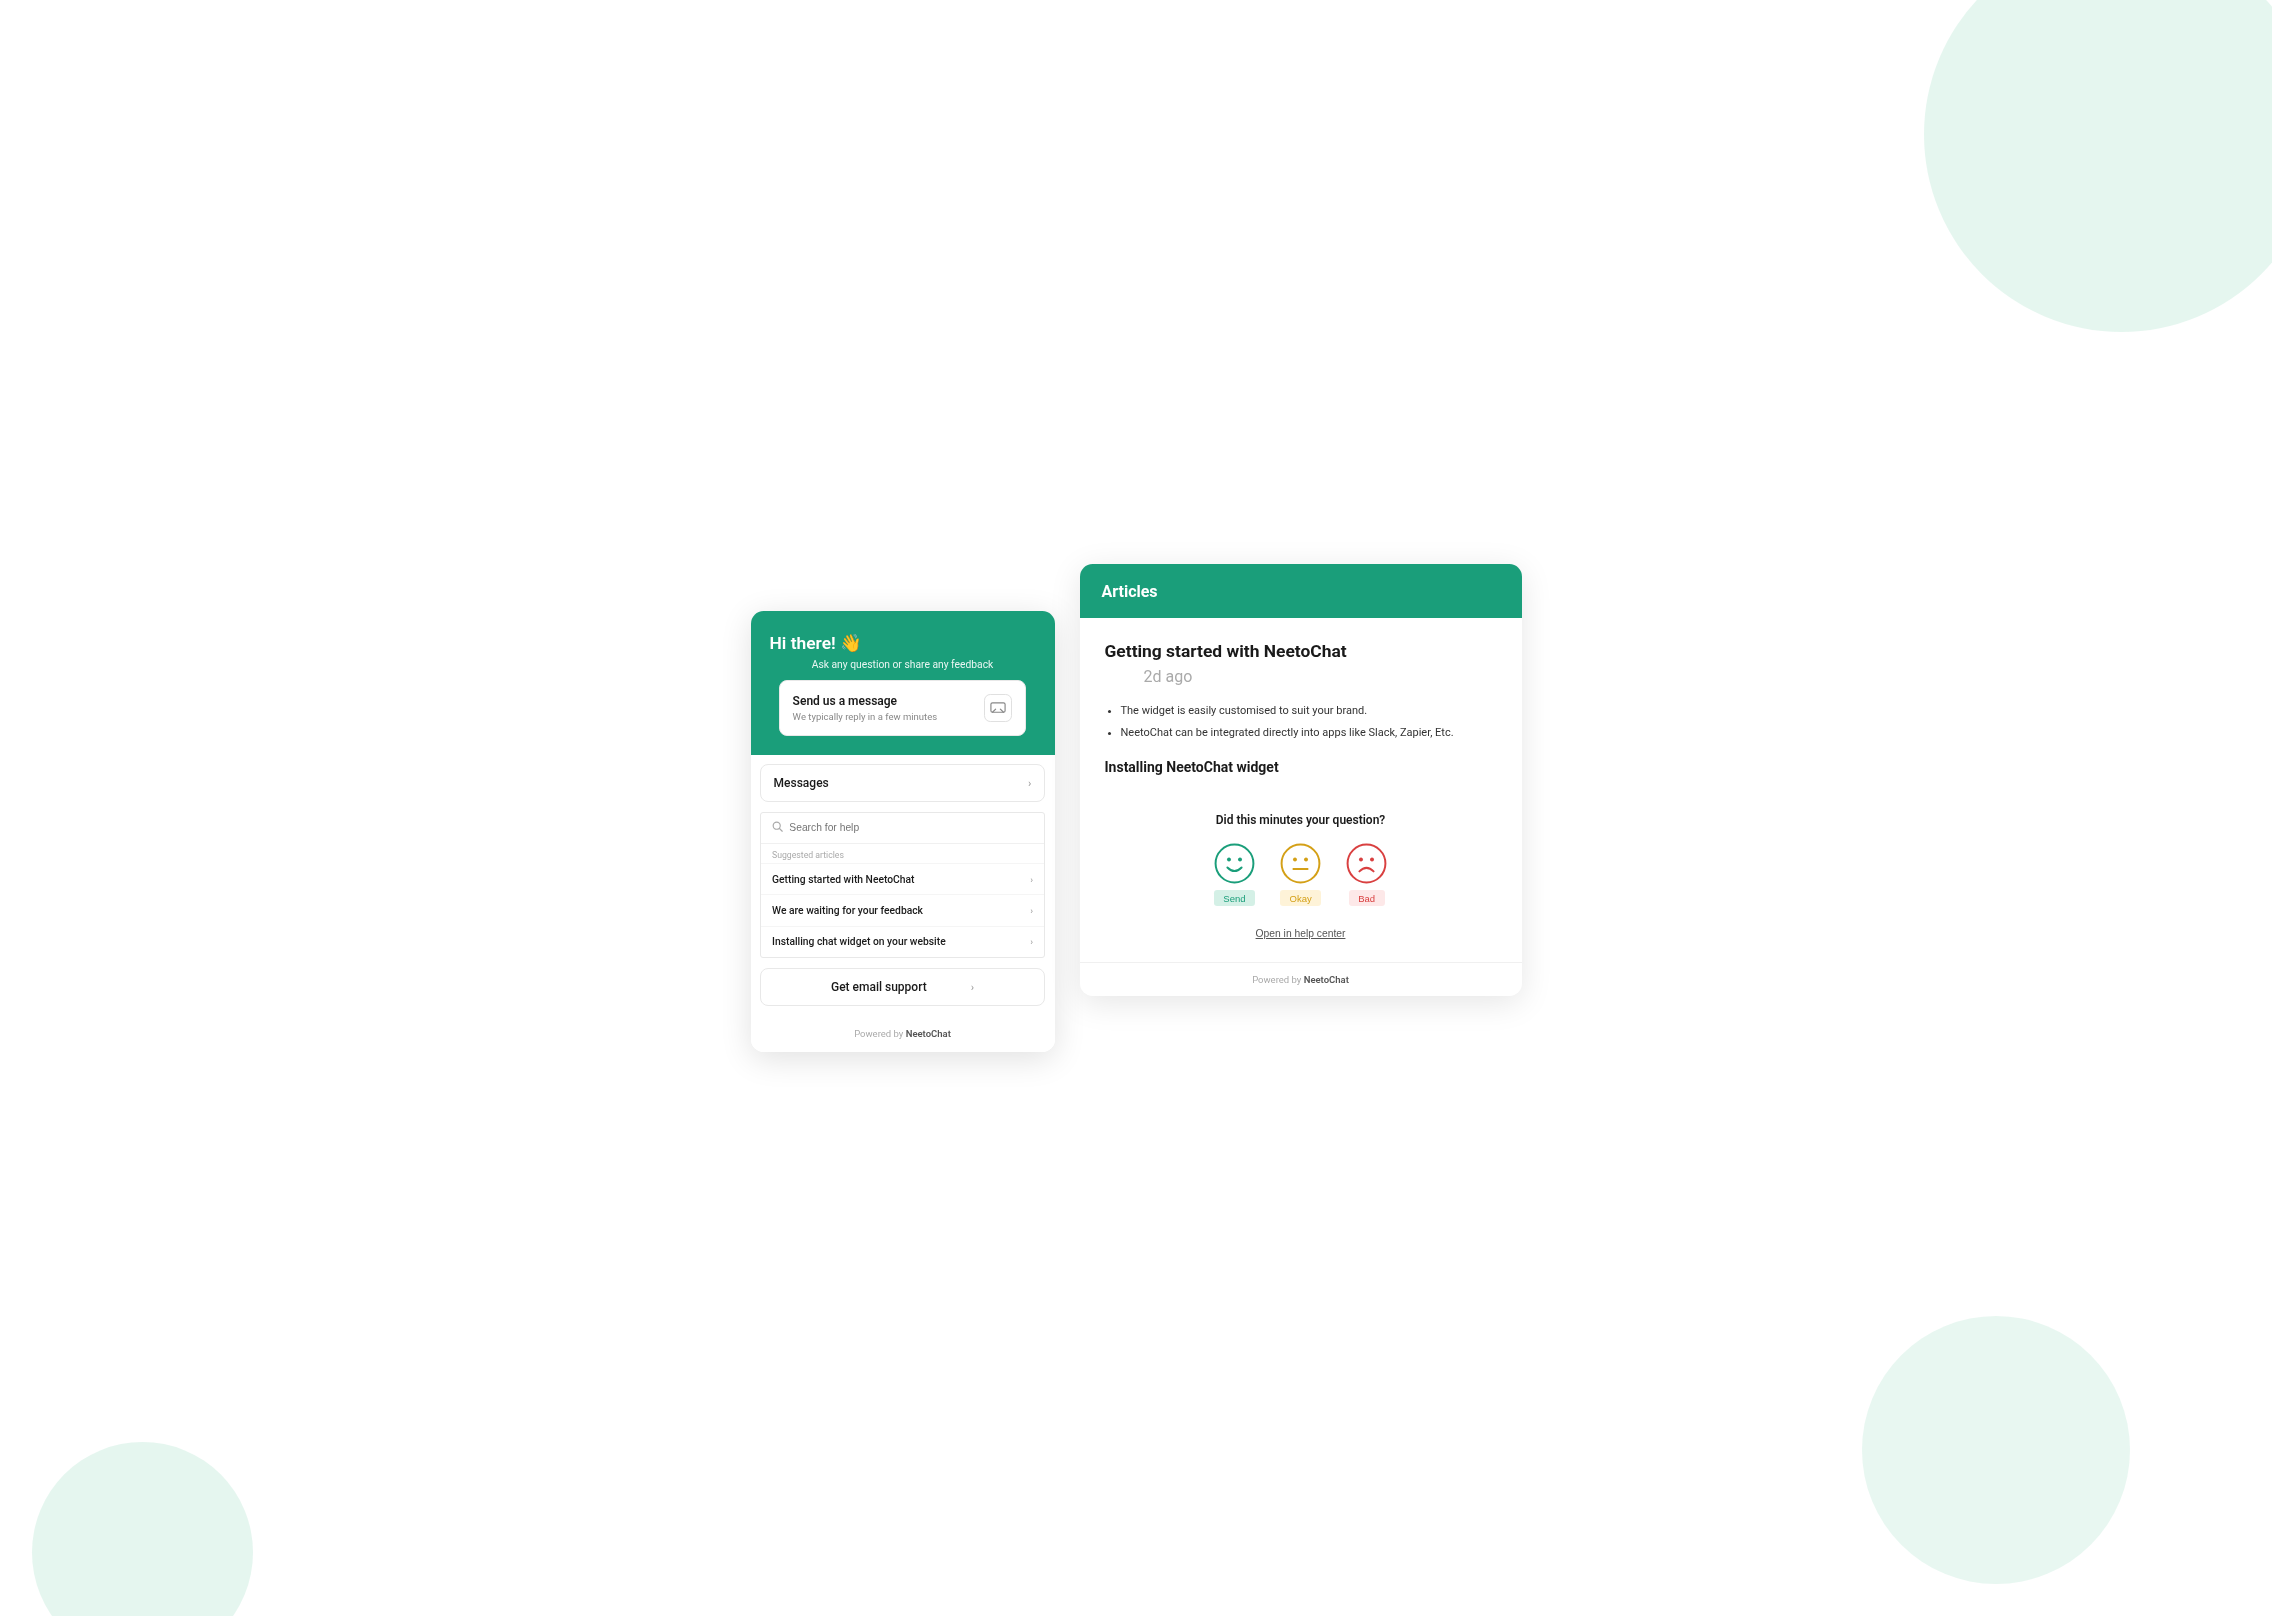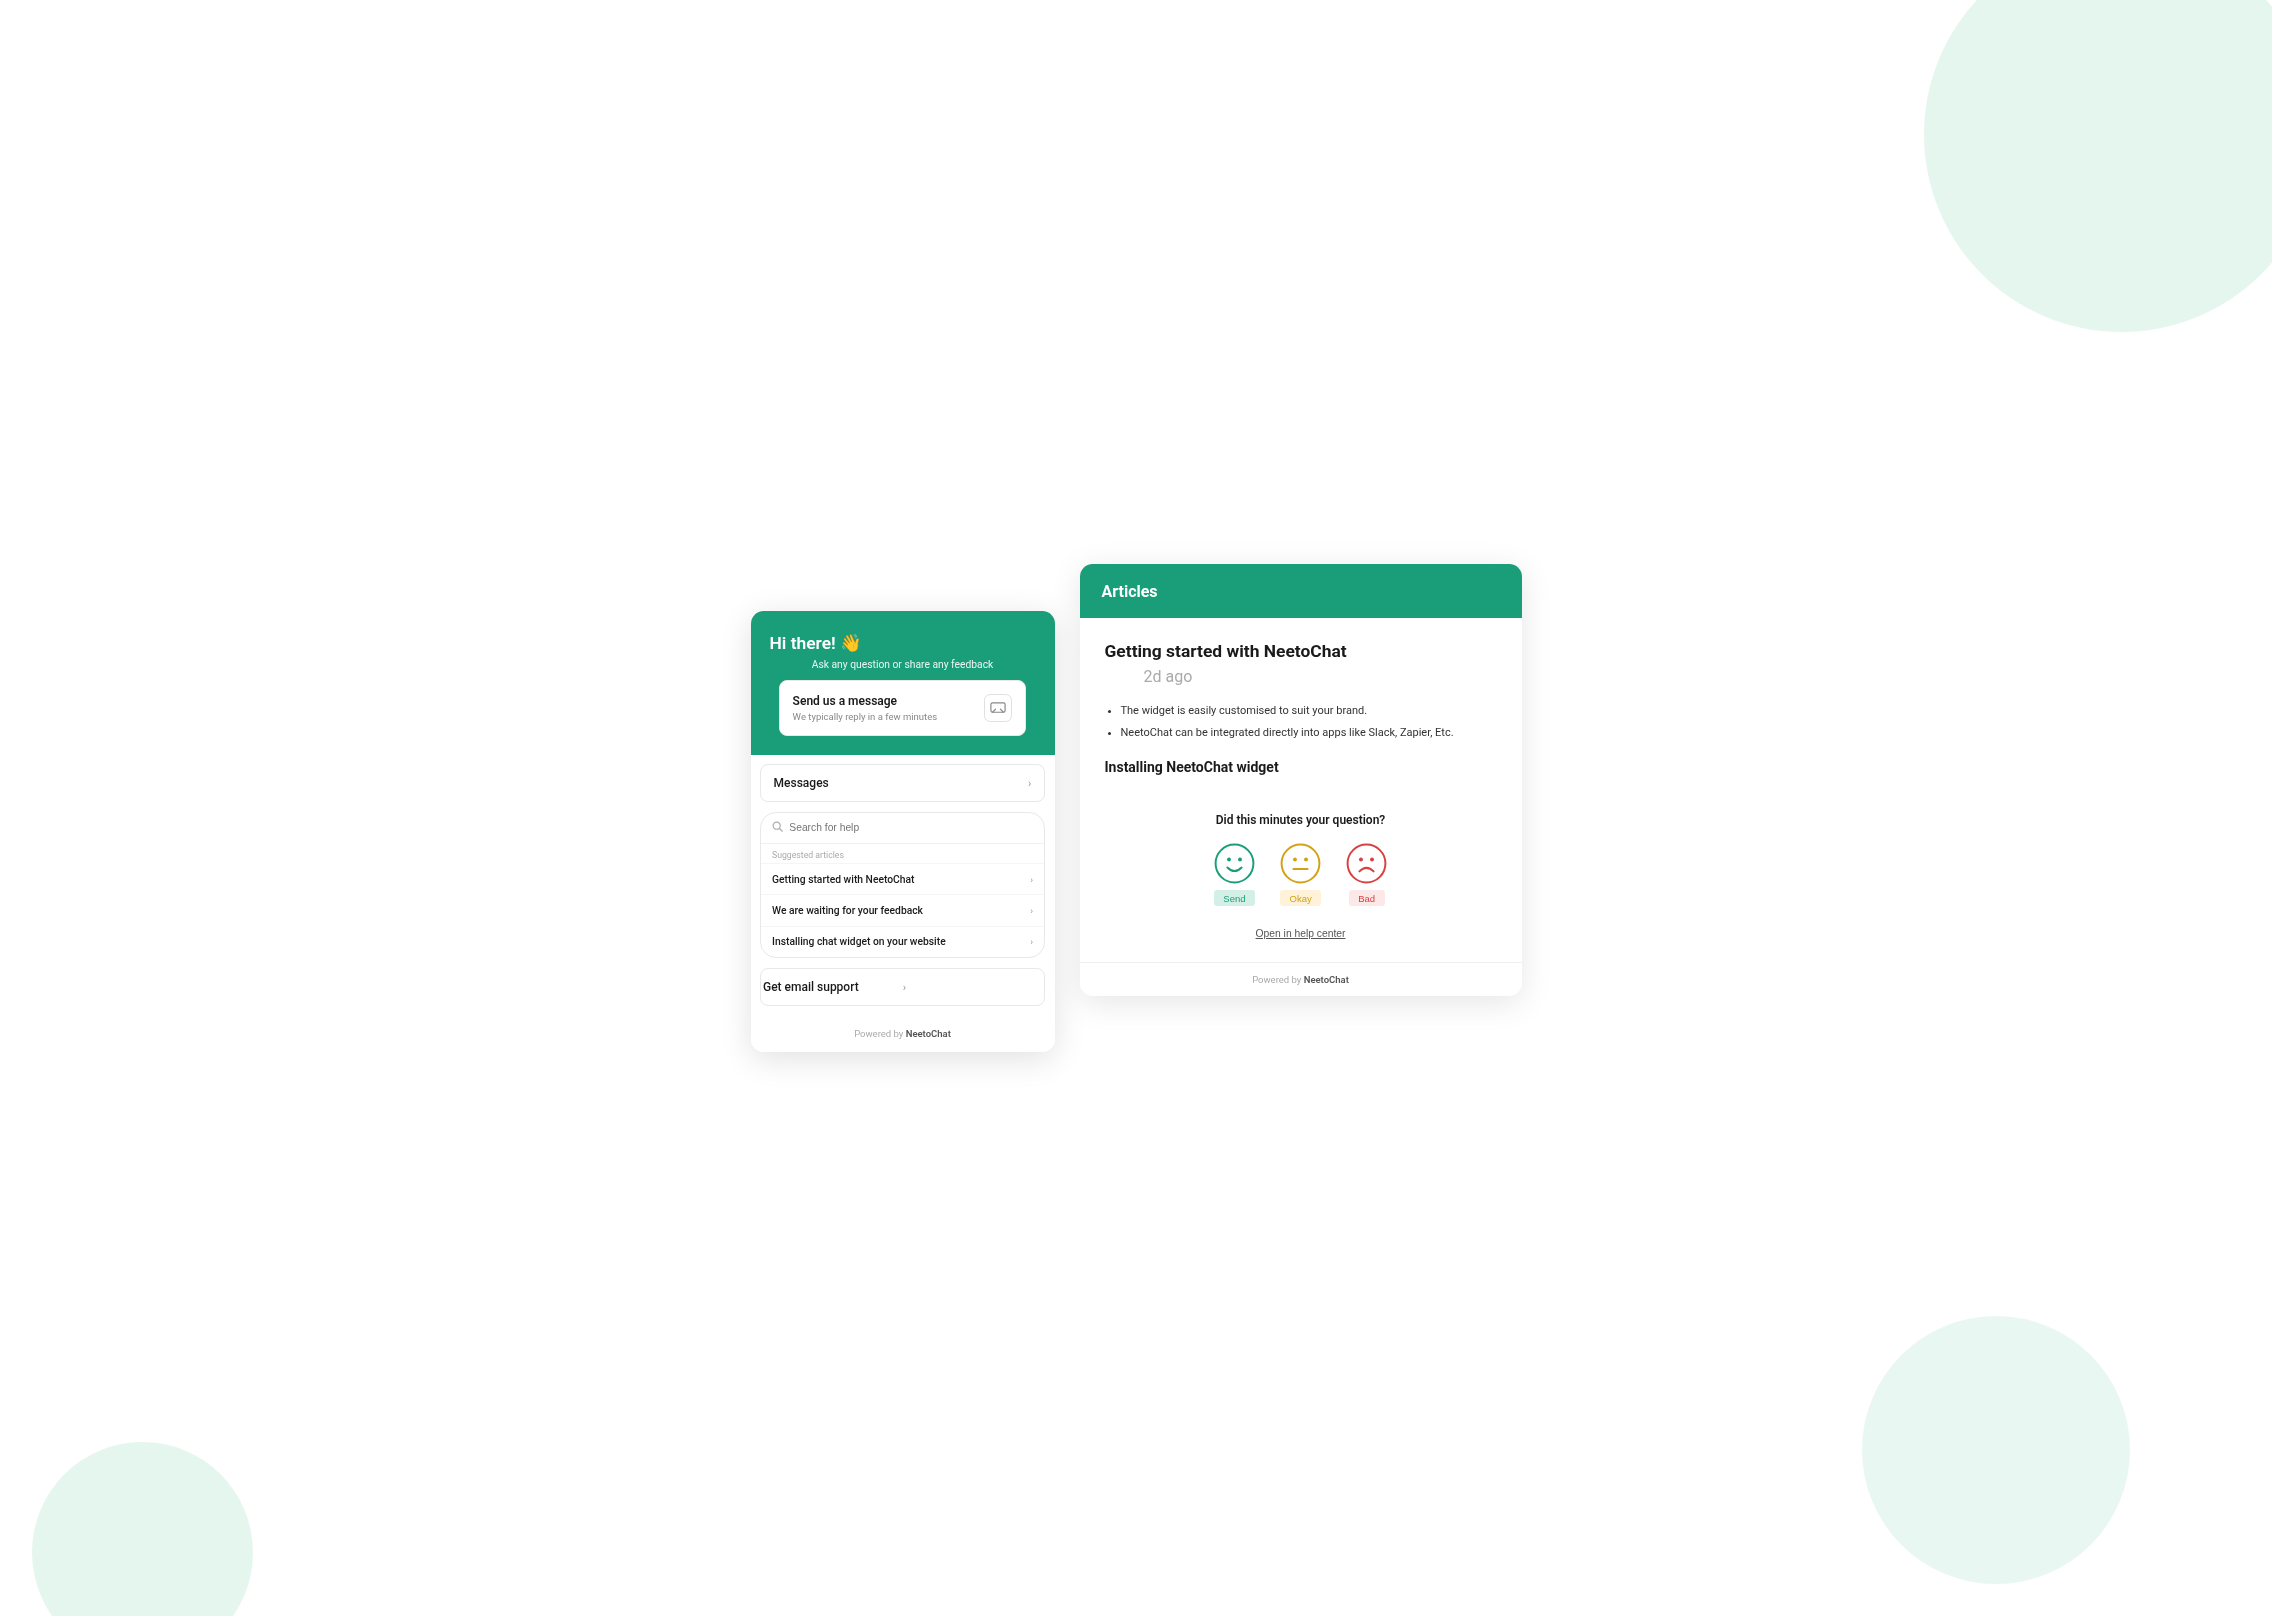--- a/index.html
+++ b/index.html
@@ -134,21 +134,21 @@
       font-weight: 500;
       color: #1a1a1a;
     }
     .chevron {
       color: #999;
       font-size: 11px;
     }
 
     .search-container {
       border: 0.8px solid #e8e8e8;
-      border-radius: 16px;
+      border-radius: 3px;
       overflow: hidden;
       margin-bottom: 10px;
       background: white;
     }
     .search-input-row {
       display: flex;
       align-items: center;
       padding: 8px 11px;
       gap: 6.3px;
       border-bottom: 0.8px solid #f0f0f0;
@@ -193,21 +193,21 @@
       font-size: 9.5px;
     }
 
     .get-email-btn {
       background: white;
       border: 0.8px solid #e8e8e8;
       border-radius: 8px;
       padding: 11px 2px;
       display: flex;
       align-items: center;
-      justify-content: flex-start;
+      justify-content: center;
       cursor: pointer;
       margin-bottom: 0;
       gap: 44px;
     }
     .get-email-btn-label {
       font-size: 12px;
       font-weight: 500;
       color: #1a1a1a;
     }
 

